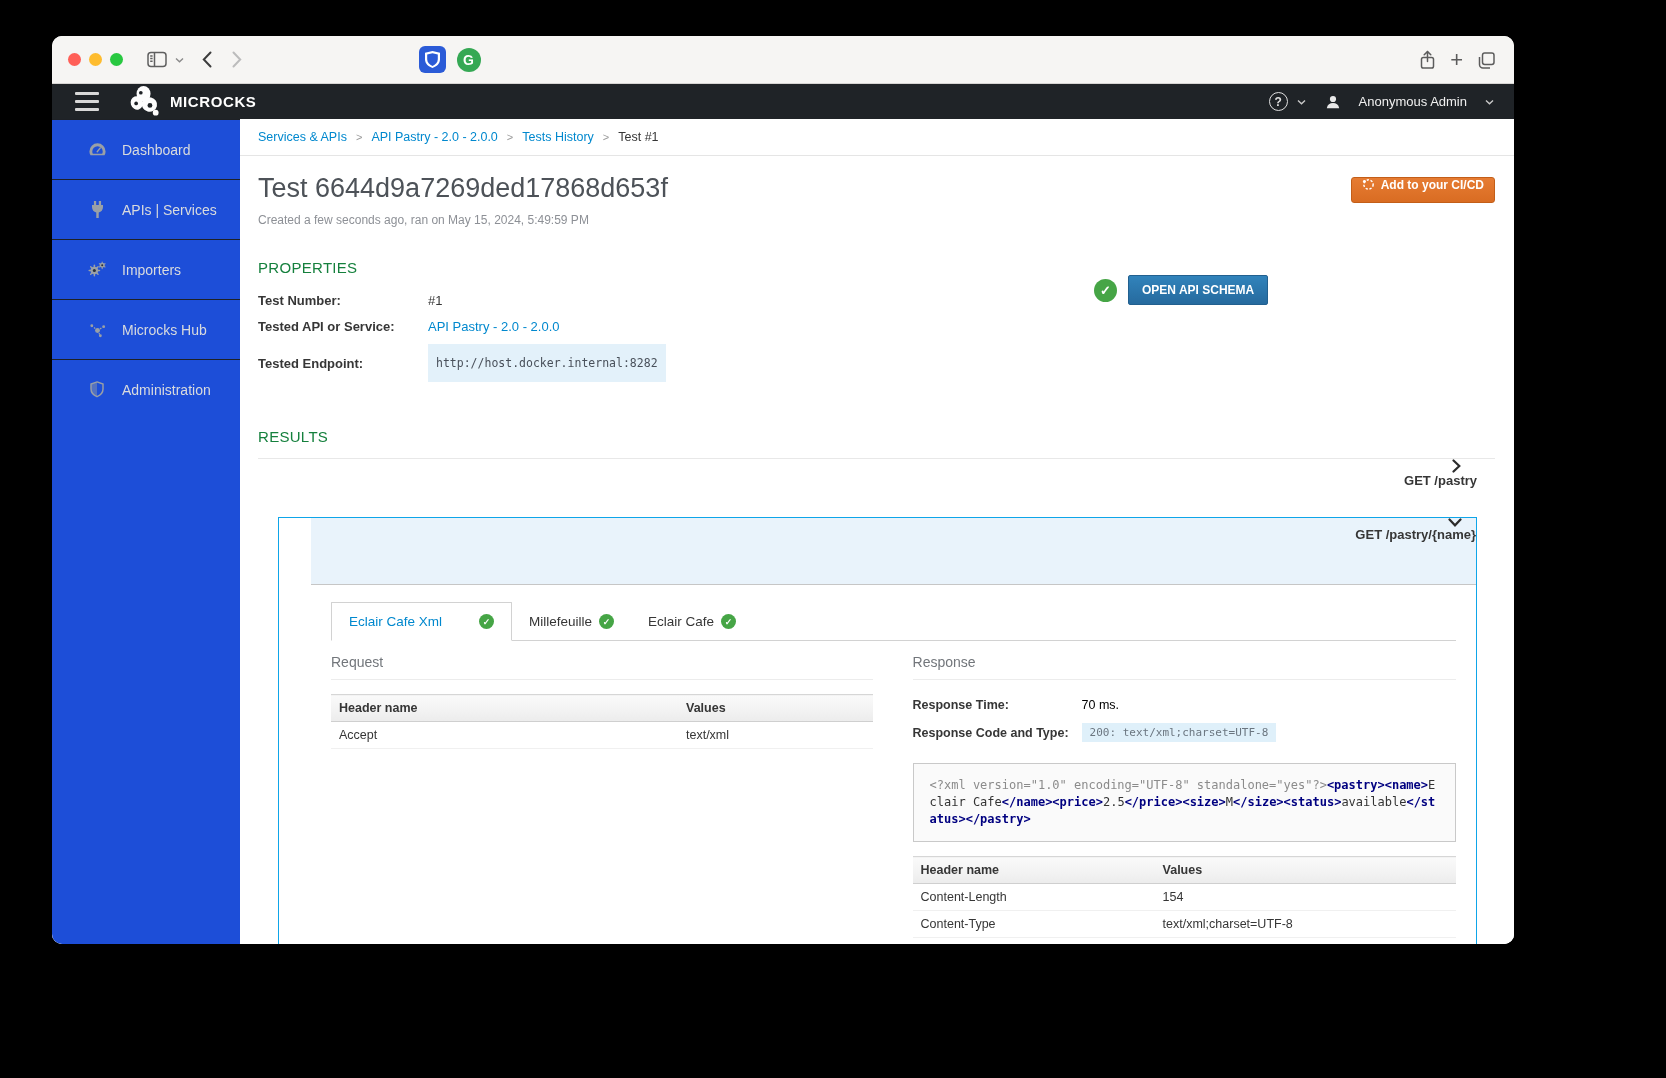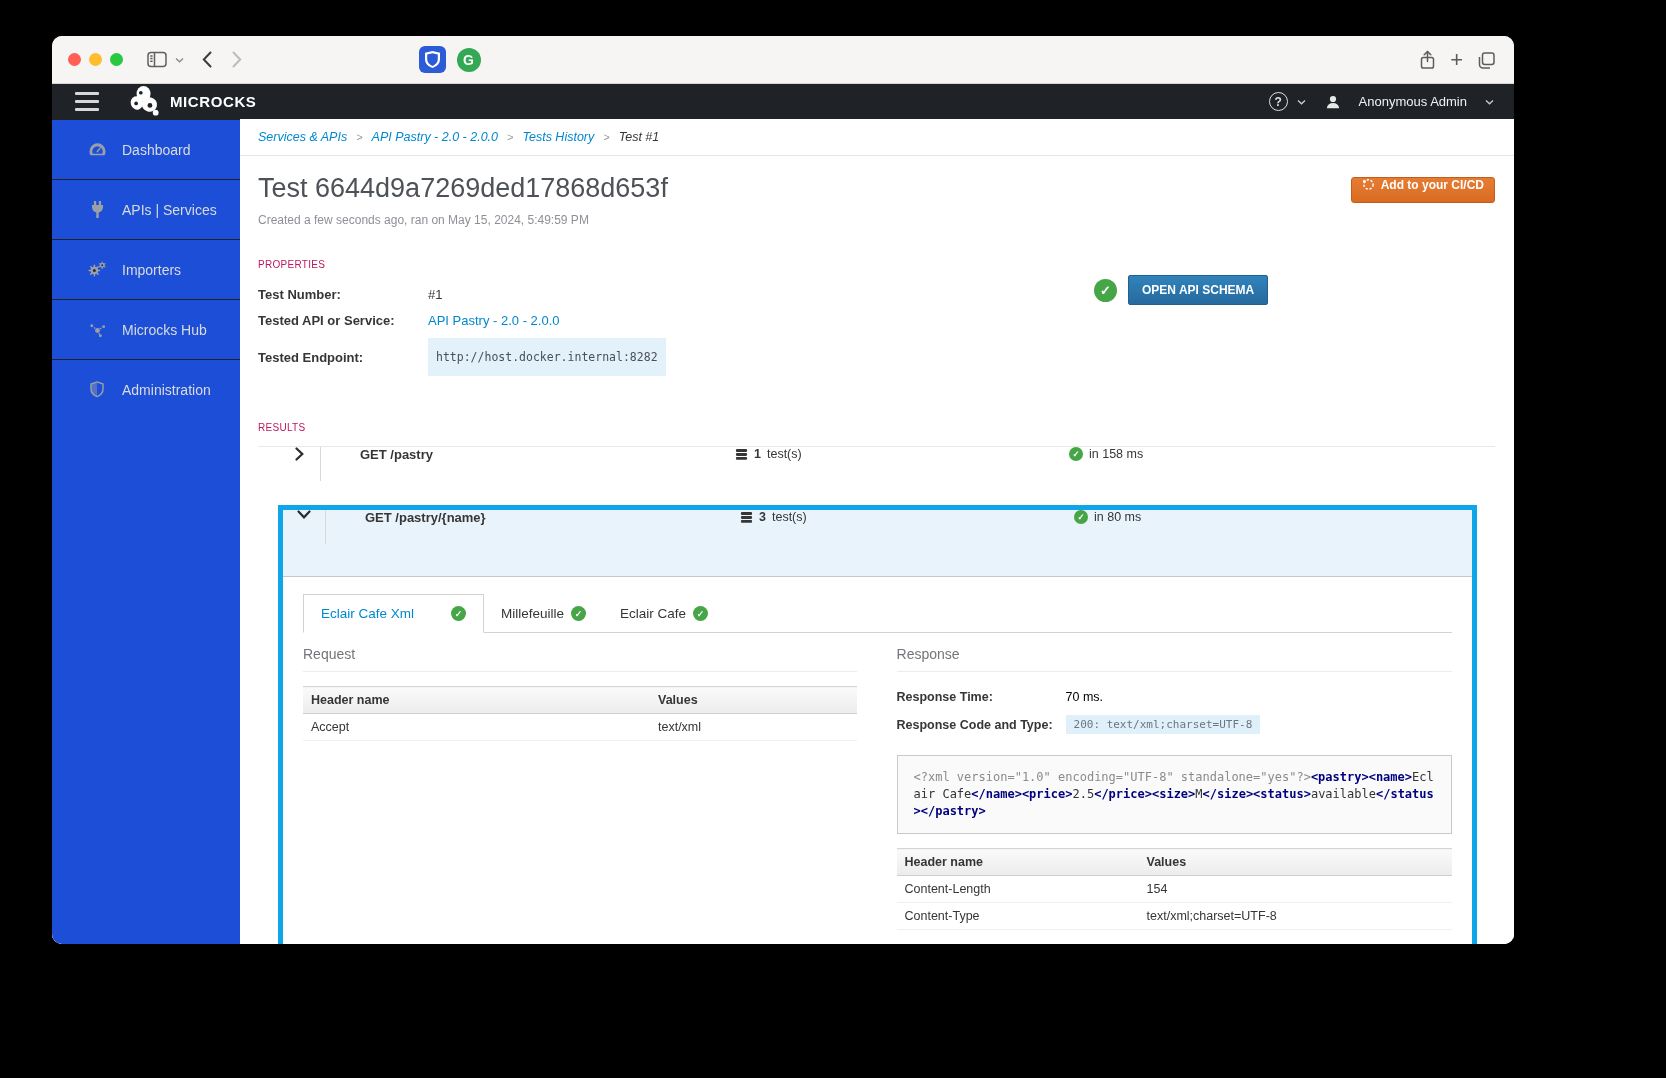--- a/index.html
+++ b/index.html
@@ -54,63 +54,63 @@
                border-top:1px solid #1e2126; color:#d9dbdd; font-size:14px; cursor:pointer; }
   .side-item:last-of-type { border-bottom:1px solid #1e2126; }
   .side-item .s-icon { color:#9aa0a6; width:20px; display:flex; justify-content:center; }
   .side-rest { flex:1; }
 
   .main { flex:1; background:#fff; overflow:hidden; position:relative; }
   .footer-strip { position:absolute; left:0; right:0; bottom:0; height:12px; background:#1d2125; z-index:5; }
 
   
   .breadcrumb { height:37px; display:flex; align-items:center; padding-left:18px; font-size:12.5px;
-                border-bottom:1px solid #e5e5e5;font-style:italic; }
+                border-bottom:1px solid #e5e5e5; }
   .crumb-link { color:#0088ce; text-decoration:none; cursor:pointer; }
   .crumb-sep { color:#999; margin:0 9px; font-size:11px; }
   .crumb-current { color:#363636; }
 
   .title-row { display:flex; align-items:flex-start; padding:17px 19px 0 18px; }
   .page-title { font-size:27px; font-weight:400; color:#4d5258; }
   .page-subtitle { font-size:12px; color:#8d9096; margin-top:9px; }
   .cicd-btn { margin-left:auto; margin-top:4px; background:linear-gradient(#e67c33,#d96c22); border:1px solid #c35e18;
               color:#fff; font-size:12px; font-weight:700; border-radius:3px; height:26px; padding:0 10px;
               display:flex; align-items:flex-start; gap:6px; cursor:pointer; }
 
-  .section-heading { font-size:10px; color:#be185d; letter-spacing:.3px; }
+  .section-heading { font-size:15px; color:#15803d; letter-spacing:.3px; }
   .props { position:relative; padding:0 19px 0 18px; margin-top:32px; }
   .prop-rows { margin-top:16px; }
   .prop-row { display:flex; align-items:center; margin-bottom:9px; font-size:13px; min-height:17px; }
   .prop-label { width:170px; font-weight:700; color:#363636; }
   .prop-value { color:#363636; }
   .prop-link { color:#0088ce; cursor:pointer; }
   .endpoint-code { font-family:"DejaVu Sans Mono","Liberation Mono",monospace; font-size:11.5px;
                    background:#e3f1fa; color:#49505a; padding:12px 8px; }
   .schema-group { position:absolute; left:854px; top:16px; display:flex; align-items:center; gap:11px; }
   .big-check { width:23px; height:23px; border-radius:50%; background:#46a546; color:#fff; font-size:13px;
                font-weight:700; display:flex; align-items:center; justify-content:center; }
   .schema-btn { background:linear-gradient(#3183bb,#266a9e); border:1px solid #22608f; color:#fff;
                 font-size:12px; font-weight:700; height:30px; padding:0 13px; border-radius:2px; cursor:pointer; }
 
   .results { margin-top:46px; padding:0 19px 0 18px; }
   .results-hr { border:none; border-top:1px solid #e8e8e8; margin-top:13px; }
   .results-area { margin:0 18px 0 20px; }
 
-  .op-row { display:flex; align-items:flex-start; height:57px; }
+  .op-row { display:flex; align-items:flex-end; height:57px;flex-direction:column; }
   .op-chev { width:42px; display:flex; justify-content:center; color:#2b2b2b; cursor:pointer; }
   .op-sep { width:1px; height:34px; background:#d8d8d8; }
   .op-name { flex:0 0 375px; padding-left:39px; font-weight:700; font-size:13px; color:#363636; }
   .op-tests { flex:0 0 373px; padding-left:39px; display:flex; align-items:center; gap:6px; font-size:12.5px; color:#363636; }
   .op-tests b { font-weight:700; }
   .op-time { flex:1; display:flex; align-items:center; gap:6px; font-size:12.5px; color:#363636; }
   .mini-check { width:14px; height:14px; border-radius:50%; background:#46a546; color:#fff; font-size:8.5px;
                 font-weight:700; display:flex; align-items:center; justify-content:center; flex:0 0 14px; }
   .stack-icon { color:#363636; display:flex; }
 
-  .panel { border:5px solid #0ea5e9; margin-top:1px; }
+  .panel { border:1px solid #0ea5e9; margin-top:1px;padding-left:32px; }
   .panel-head { background:#e9f3fb; border-bottom:1px solid #c6c6c6; }
   .panel-head .op-row { height:66px; }
   .panel-body { padding:17px 20px 34px 20px; background:#fff; }
 
   .tab-bar { display:flex; border-bottom:1px solid #d2d2d2; align-items:flex-end; }
   .tab { padding:11px 17px; font-size:13.5px; color:#363636; display:flex; align-items:center; gap:7px; cursor:pointer; }
   .tab.active { border:1px solid #d2d2d2; border-bottom:1px solid #fff; margin-bottom:-1px; background:#fff;
                 color:#0088ce; border-radius:1px 1px 0 0;gap:37px; }
   .tab-check { width:15px; height:15px; border-radius:50%; background:#46a546; color:#fff; font-size:9px;
                font-weight:700; display:flex; align-items:center; justify-content:center; }

